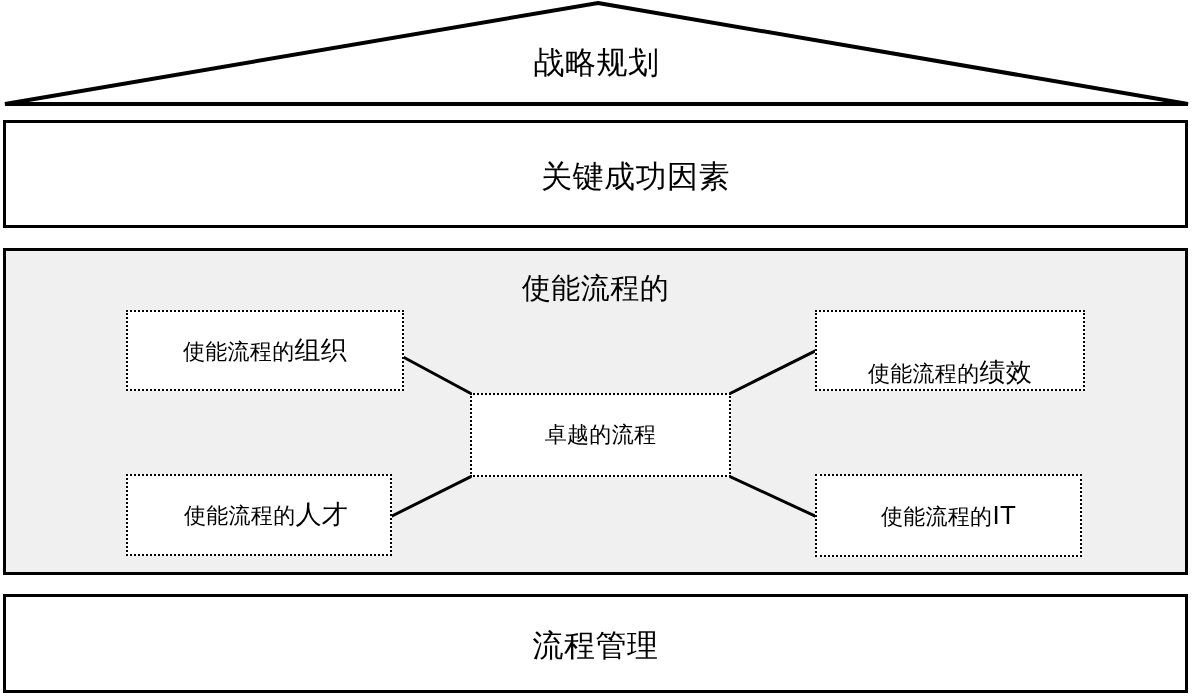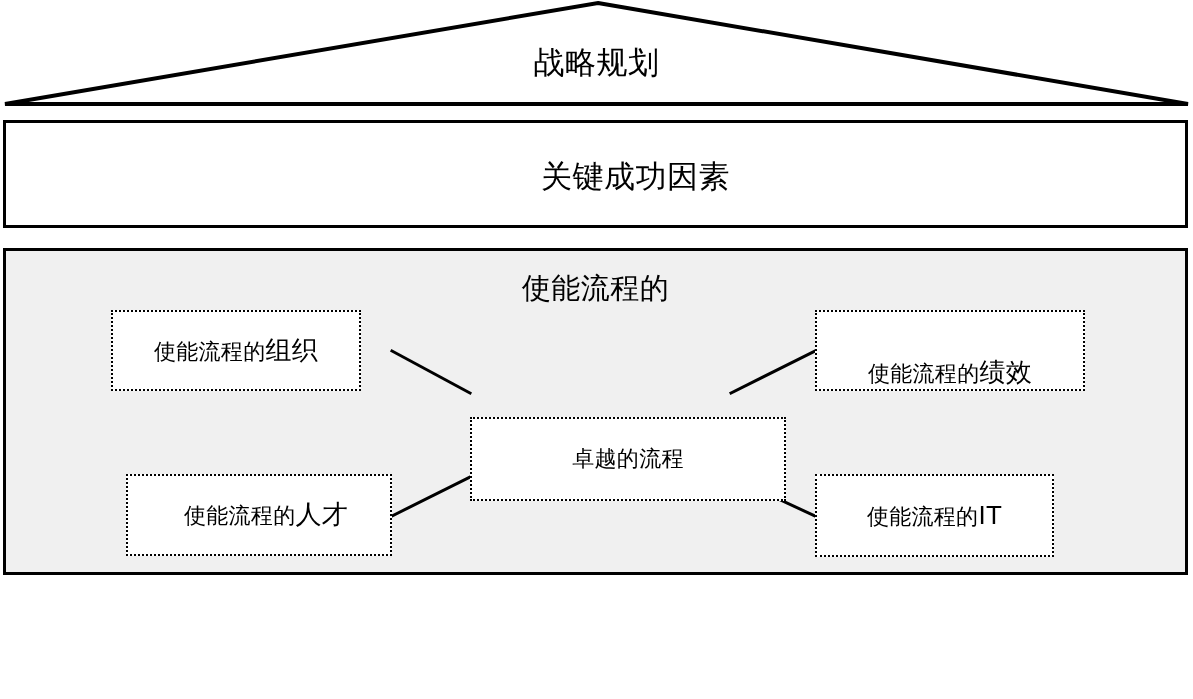--- a/index.html
+++ b/index.html
@@ -116,25 +116,25 @@
   .node-label {
     font-size: 22px;
     line-height: 30px;
     white-space: nowrap;
     letter-spacing: 0.3px;
   }
   .node-label .emph {
     font-size: 26px;
   }
 
-  #node-org      { left: 111px; top: 310px; width: 250px; height: 81px; }
+  #node-org      { left: 126px; top: 310px; width: 278px; height: 81px; }
   #node-perf     { left: 815px; top: 310px; width: 270px; height: 81px; align-items: flex-end; }
-  #node-center   { left: 470px; top: 393px; width: 316px; height: 84px; margin-top: 24px; }
+  #node-center   { left: 470px; top: 393px; width: 261px; height: 84px; }
   #node-talent   { left: 126px; top: 474px; width: 266px; height: 82px; padding-left: 14px; }
-  #node-it       { left: 815px; top: 474px; width: 239px; height: 83px; }
+  #node-it       { left: 815px; top: 474px; width: 267px; height: 83px; }
 </style>
 </head>
 <body>
 
 <div id="canvas">
 
   <div class="roof-layer">
     <svg width="1193" height="112" viewBox="0 0 1193 112">
       <polygon points="598,3 1188,104 5,104" fill="#ffffff" stroke="#000000" stroke-width="4" stroke-linejoin="miter"></polygon>
     </svg>
@@ -179,14 +179,17 @@
       <span>使能流程的</span><span class="emph">人才</span>
     </div>
   </div>
 
   <div class="node" id="node-it">
     <div class="node-label">
       <span>使能流程的</span><span class="emph">IT</span>
     </div>
   </div>
 
+  <div class="band" id="pm-band">
+    <div class="band-label">流程管理</div>
+  </div>
 
 </div>
 
 </body></html>

